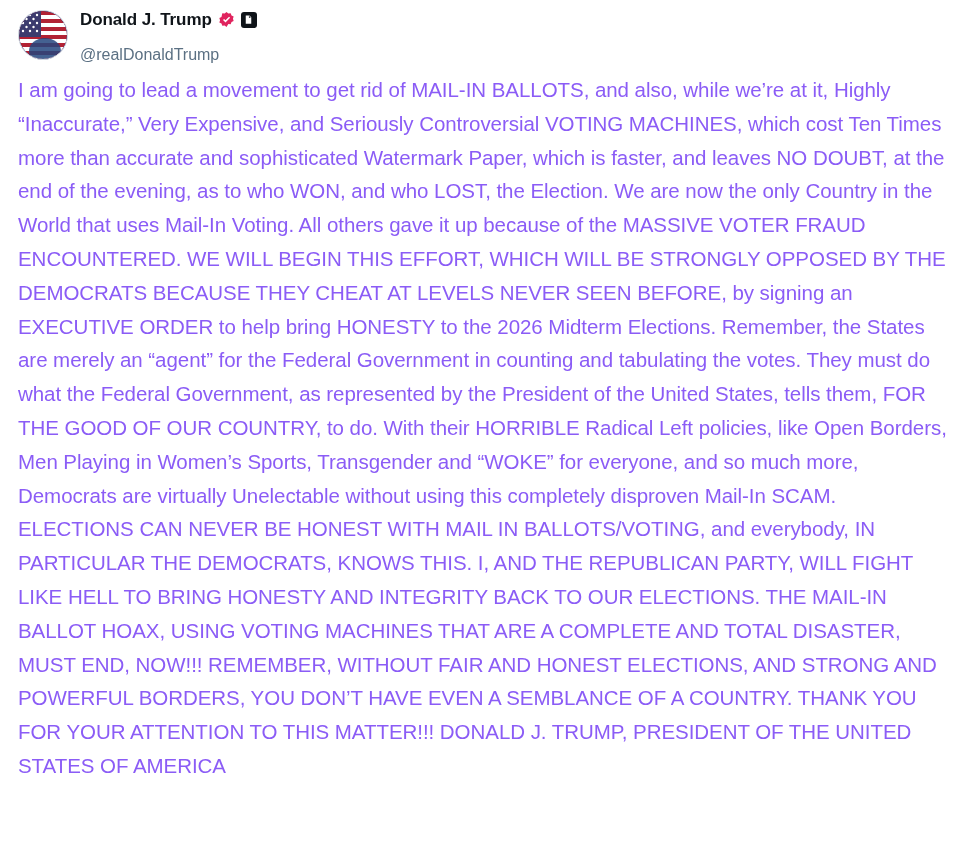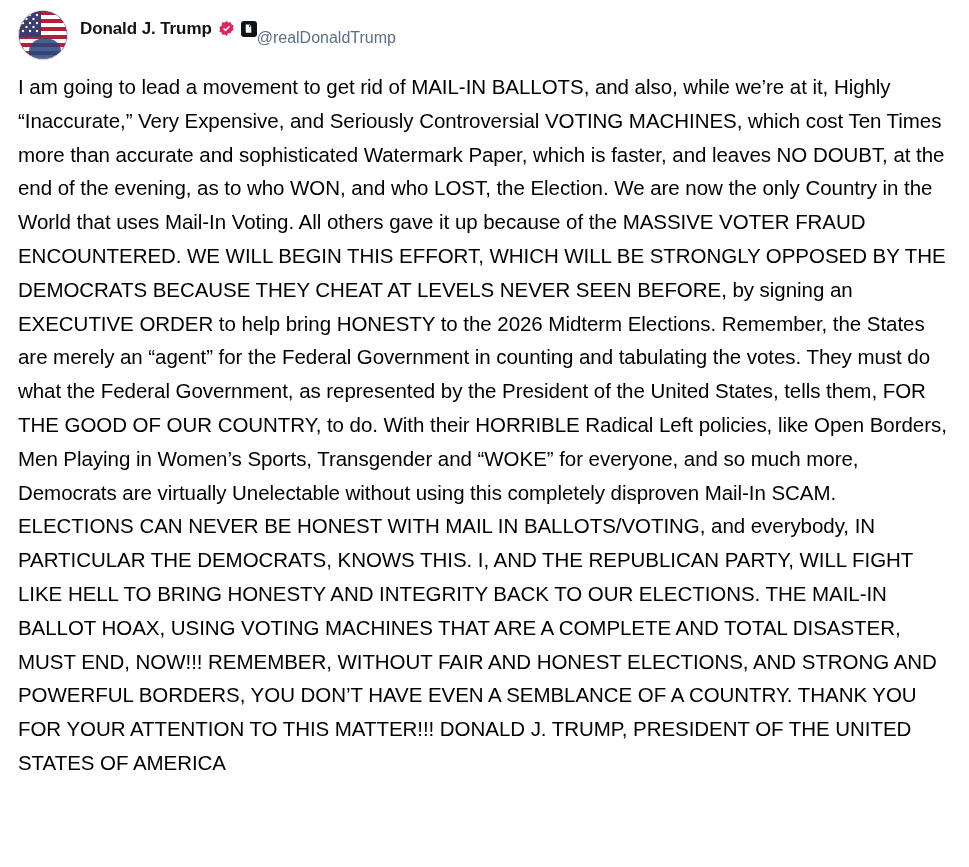--- a/index.html
+++ b/index.html
@@ -31,20 +31,21 @@
     border-radius: 50%;
     overflow: hidden;
     flex: 0 0 48px;
     position: relative;
     background: #1d3f8a;
     border: 1px solid #d8dde2;
   }
   .avatar svg { display: block; }
   .identity {
     display: flex;
+    flex-direction: column;
     justify-content: center;
     padding-top: 1px;
   }
   .name-row {
     display: flex;
     align-items: center;
     gap: 6px;
     line-height: 1;
   }
   .display-name {
@@ -69,21 +70,21 @@
   }
   .handle {
     font-size: 16px;
     color: #5b7083;
     margin-top: 19px;
     line-height: 1;
   }
   .post-body {
     font-size: 20.5px;
     line-height: 33.8px;
-    color: #000000;
+    color: #8b5cf6;
     letter-spacing: -0.05px;
     white-space: pre-wrap;
     word-wrap: break-word;
     padding-right: 4px;
   }
 </style>
 </head>
 <body>
 
 <div class="post">

